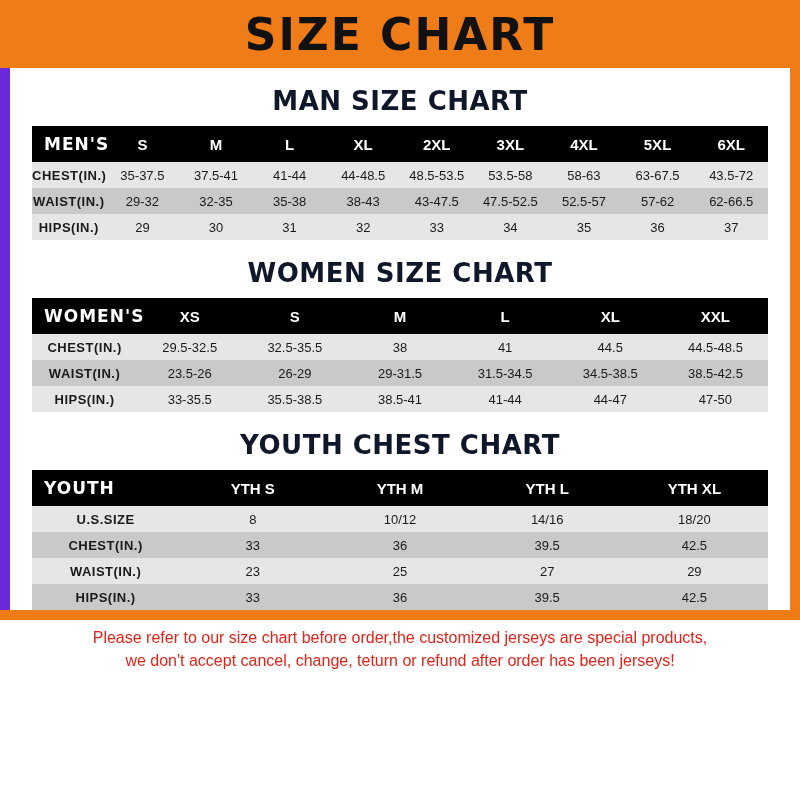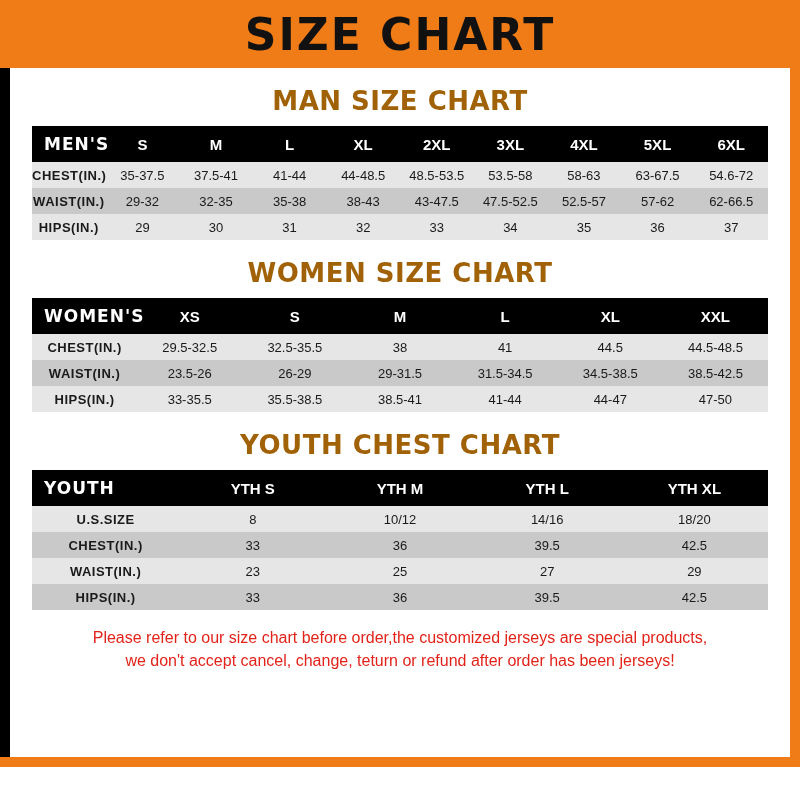--- a/index.html
+++ b/index.html
@@ -9,23 +9,23 @@
   body {
     width: 800px;
     height: 800px;
     background: #ffffff;
     font-family: "Liberation Sans", sans-serif;
     overflow: hidden;
   }
   .page {
     position: relative;
     width: 800px;
-    height: 767px;
+    height: 620px;
     box-sizing: border-box;
-    border-left: 10px solid #000000;
+    border-left: 10px solid #6d28d9;
     border-right: 10px solid #ef7c17;
     background: #ffffff;
   }
   .header-banner {
     height: 68px;
     background: #ef7c17;
     display: flex;
     align-items: center;
     justify-content: center;
     margin: 0 -10px;
@@ -39,21 +39,21 @@
   }
   .content {
     padding: 0 22px;
     box-sizing: border-box;
   }
   .section-title {
     text-align: center;
     font-family: "DejaVu Sans", sans-serif;
     font-weight: bold;
     font-size: 26px;
-    color: #a16207;
+    color: #0f172a;
     margin: 18px 0 10px 0;
     letter-spacing: 0.5px;
   }
   table.size-table {
     width: 100%;
     border-collapse: collapse;
     table-layout: fixed;
   }
   table.size-table th,
   table.size-table td {
@@ -140,21 +140,21 @@
         <tr class="odd">
           <td class="rowlabel">CHEST(IN.)</td>
           <td>35-37.5</td>
           <td>37.5-41</td>
           <td>41-44</td>
           <td>44-48.5</td>
           <td>48.5-53.5</td>
           <td>53.5-58</td>
           <td>58-63</td>
           <td>63-67.5</td>
-          <td>54.6-72</td>
+          <td>43.5-72</td>
         </tr>
         <tr class="even">
           <td class="rowlabel">WAIST(IN.)</td>
           <td>29-32</td>
           <td>32-35</td>
           <td>35-38</td>
           <td>38-43</td>
           <td>43-47.5</td>
           <td>47.5-52.5</td>
           <td>52.5-57</td>

